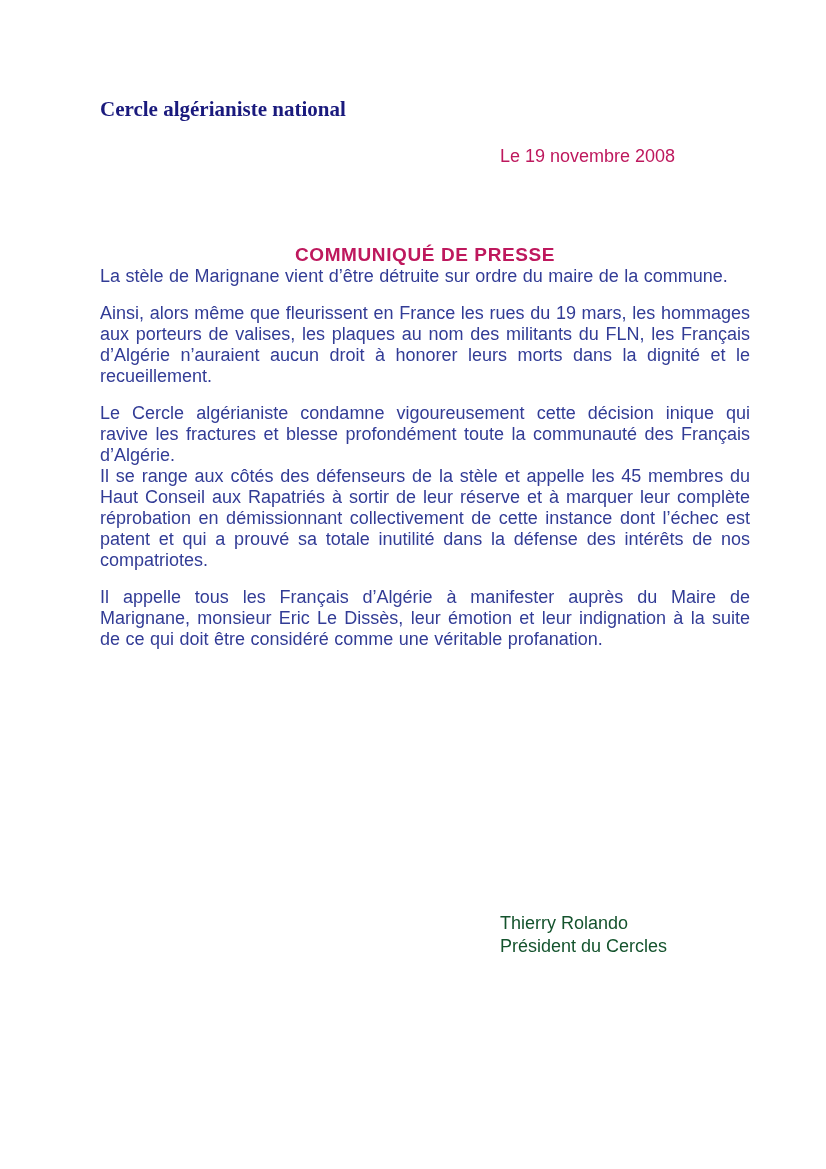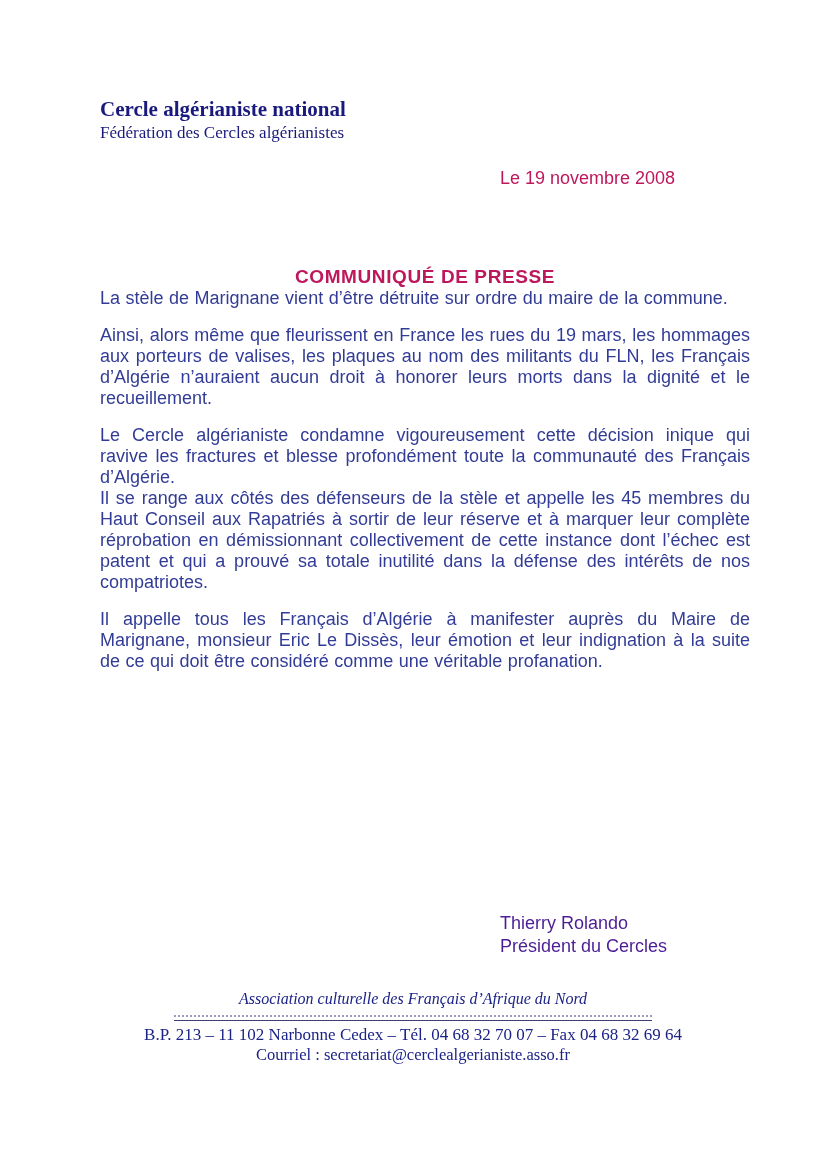--- a/index.html
+++ b/index.html
@@ -68,21 +68,21 @@
   }
   .para.tight {
     margin-bottom: 0;
   }
 
   
   .signature {
     position: absolute;
     top: 912px;
     left: 500px;
-    color: #4c1d95;
+    color: #14532d;
     font-size: 18px;
     line-height: 23px;
   }
 
   
   .footer {
     position: absolute;
     top: 989px;
     left: 0;
     right: 0;
@@ -117,41 +117,33 @@
     line-height: 20px;
   }
 </style>
 </head>
 <body>
 
 <div class="page">
 
   <div>
     <div class="org-name">Cercle algérianiste national</div>
-    <div class="org-subtitle">Fédération des Cercles algérianistes</div>
   </div>
 
   <div class="date-line">Le 19 novembre 2008</div>
 
   <div class="doc-title">COMMUNIQUÉ DE PRESSE</div>
 
   <div class="body-text">
     <p class="para">La stèle de Marignane vient d’être détruite sur ordre du maire de la commune.</p>
     <p class="para">Ainsi, alors même que fleurissent en France les rues du 19 mars, les hommages aux porteurs de valises, les plaques au nom des militants du FLN, les Français d’Algérie n’auraient aucun droit à honorer leurs morts dans la dignité et le recueillement.</p>
     <p class="para tight">Le Cercle algérianiste condamne vigoureusement cette décision inique qui ravive les fractures et blesse profondément toute la communauté des Français d’Algérie.</p>
     <p class="para">Il se range aux côtés des défenseurs de la stèle et appelle les 45 membres du Haut Conseil aux Rapatriés à sortir de leur réserve et à marquer leur complète réprobation en démissionnant collectivement de cette instance dont l’échec est patent et qui a prouvé sa totale inutilité dans la défense des intérêts de nos compatriotes.</p>
     <p class="para">Il appelle tous les Français d’Algérie à manifester auprès du Maire de Marignane, monsieur Eric Le Dissès, leur émotion et leur indignation à la suite de ce qui doit être considéré comme une véritable profanation.</p>
   </div>
 
   <div class="signature">
     <div>Thierry Rolando</div>
     <div>Président du Cercles</div>
   </div>
 
-  <div class="footer">
-    <div class="footer-association">Association culturelle des Français d’Afrique du Nord</div>
-    <div class="footer-rule-dotted"></div>
-    <div class="footer-rule-solid"></div>
-    <div class="footer-address">B.P. 213 – 11 102 Narbonne Cedex – Tél. 04 68 32 70 07 – Fax 04 68 32 69 64</div>
-    <div class="footer-email">Courriel : secretariat@cerclealgerianiste.asso.fr</div>
-  </div>
 
 </div>
 
 </body></html>

